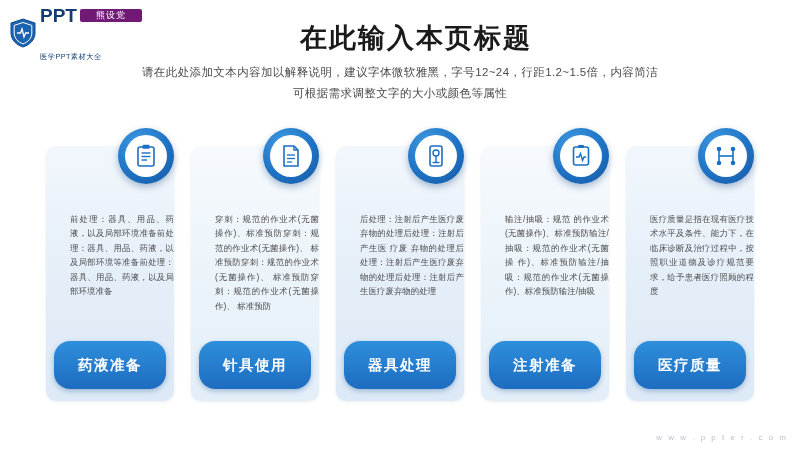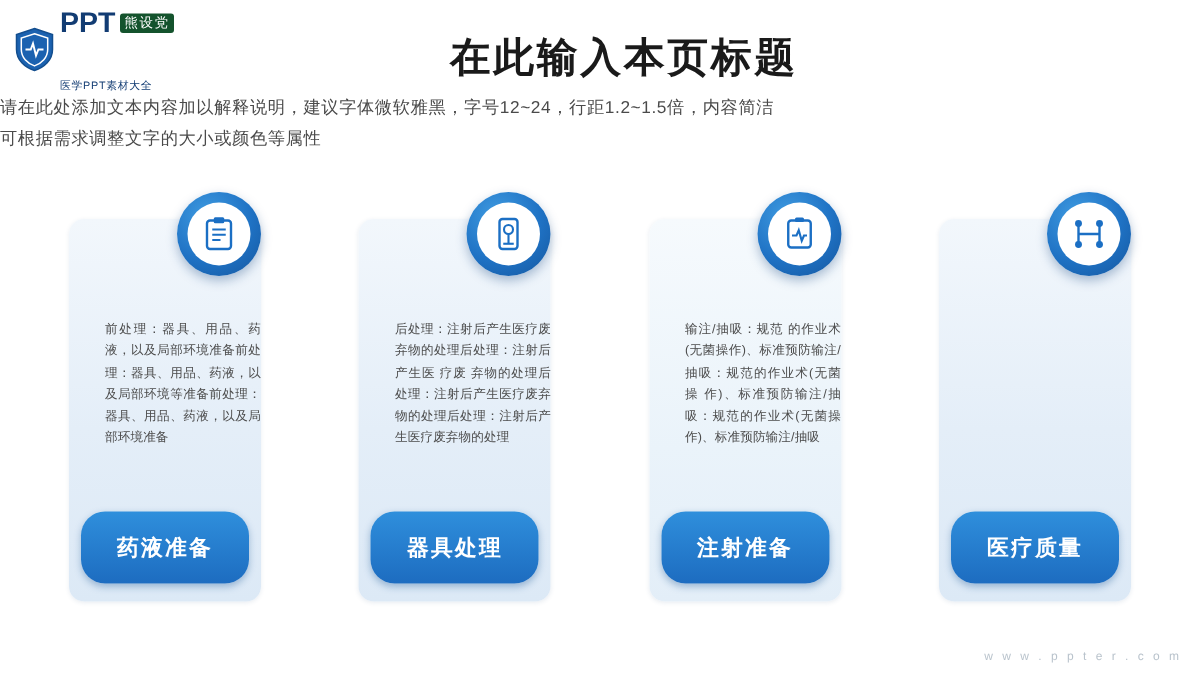--- a/index.html
+++ b/index.html
@@ -42,24 +42,24 @@
     align-items: center;
     gap: 3px;
   }
   .logo-ppt {
     font-size: 19px;
     font-weight: bold;
     color: #123c73;
     letter-spacing: 0px;
   }
   .logo-badge {
-    background: #14532d;
+    background: #701a75;
     color: #fff;
     font-size: 9px;
-    padding: 2px 3px;
+    padding: 2px 16px;
     border-radius: 2px;
     letter-spacing: 1px;
   }
   .logo-sub {
     font-size: 7.2px;
     color: #123c73;
     letter-spacing: 0.5px;
     margin-top: 3px;
   }
 
@@ -73,20 +73,21 @@
     font-size: 27px;
     font-weight: bold;
     color: #1a1a1a;
     letter-spacing: 2px;
   }
   .subtitle {
     position: absolute;
     top: 62px;
     left: 0;
     width: 100%;
+    text-align: center;
     font-size: 11.5px;
     color: #4a4a4a;
     line-height: 1.85;
     letter-spacing: 0.4px;
   }
 
   
   .columns {
     position: absolute;
     top: 128px;
@@ -223,20 +224,36 @@
           <line x1="6.5" y1="9" x2="15.5" y2="9" stroke="#1b6fc4" stroke-width="1.4"></line>
           <line x1="6.5" y1="12.5" x2="15.5" y2="12.5" stroke="#1b6fc4" stroke-width="1.4"></line>
           <line x1="6.5" y1="16" x2="12" y2="16" stroke="#1b6fc4" stroke-width="1.4"></line>
         </svg>
       </div>
     </div>
     <div class="body-text">前处理：器具、用品、药液，以及局部环境准备前处理：器具、用品、药液，以及局部环境等准备前处理：器具、用品、药液，以及局部环境准备</div>
     <div class="pill">药液准备</div>
   </div>
 
+  <div class="col">
+    <div class="card light"></div>
+    <div class="circle">
+      <div class="circle-inner">
+        <svg width="22" height="24" viewBox="0 0 22 24">
+          <path d="M4 2 h10 l4 4 v16 h-14 Z" fill="none" stroke="#1b6fc4" stroke-width="1.6"></path>
+          <path d="M14 2 v4 h4" fill="none" stroke="#1b6fc4" stroke-width="1.4"></path>
+          <line x1="7" y1="11" x2="15" y2="11" stroke="#1b6fc4" stroke-width="1.3"></line>
+          <line x1="7" y1="14.5" x2="15" y2="14.5" stroke="#1b6fc4" stroke-width="1.3"></line>
+          <line x1="7" y1="18" x2="12" y2="18" stroke="#1b6fc4" stroke-width="1.3"></line>
+        </svg>
+      </div>
+    </div>
+    <div class="body-text">穿刺：规范的作业术(无菌操作)、标准预防穿刺：规范的作业术(无菌操作)、 标准预防穿刺：规范的作业术(无菌操作)、 标准预防穿刺：规范的作业术(无菌操作)、 标准预防</div>
+    <div class="pill">针具使用</div>
+  </div>
 
   <div class="col">
     <div class="card"></div>
     <div class="circle">
       <div class="circle-inner">
         <svg width="22" height="24" viewBox="0 0 22 24">
           <rect x="5" y="2" width="12" height="20" rx="2" fill="none" stroke="#1b6fc4" stroke-width="1.6"></rect>
           <circle cx="11" cy="9" r="3" fill="none" stroke="#1b6fc4" stroke-width="1.4"></circle>
           <line x1="11" y1="12" x2="11" y2="18" stroke="#1b6fc4" stroke-width="1.4"></line>
           <line x1="7.5" y1="18.5" x2="14.5" y2="18.5" stroke="#1b6fc4" stroke-width="1.4"></line>
@@ -270,18 +287,19 @@
           <circle cx="5" cy="4" r="2.3" fill="#1b6fc4"></circle>
           <circle cx="19" cy="4" r="2.3" fill="#1b6fc4"></circle>
           <circle cx="5" cy="18" r="2.3" fill="#1b6fc4"></circle>
           <circle cx="19" cy="18" r="2.3" fill="#1b6fc4"></circle>
           <line x1="5" y1="4" x2="5" y2="18" stroke="#1b6fc4" stroke-width="1.6"></line>
           <line x1="19" y1="4" x2="19" y2="18" stroke="#1b6fc4" stroke-width="1.6"></line>
           <line x1="5" y1="11" x2="19" y2="11" stroke="#1b6fc4" stroke-width="1.6"></line>
         </svg>
       </div>
     </div>
+    <div class="body-text">医疗质量是指在现有医疗技术水平及条件、能力下，在 临床诊断及治疗过程中，按照职业道德及诊疗规范要求，给予患者医疗照顾的程度</div>
     <div class="pill">医疗质量</div>
   </div>
 
 </div>
 
 <div class="footer">w w w . p p t e r . c o m</div>
 
 </body></html>

